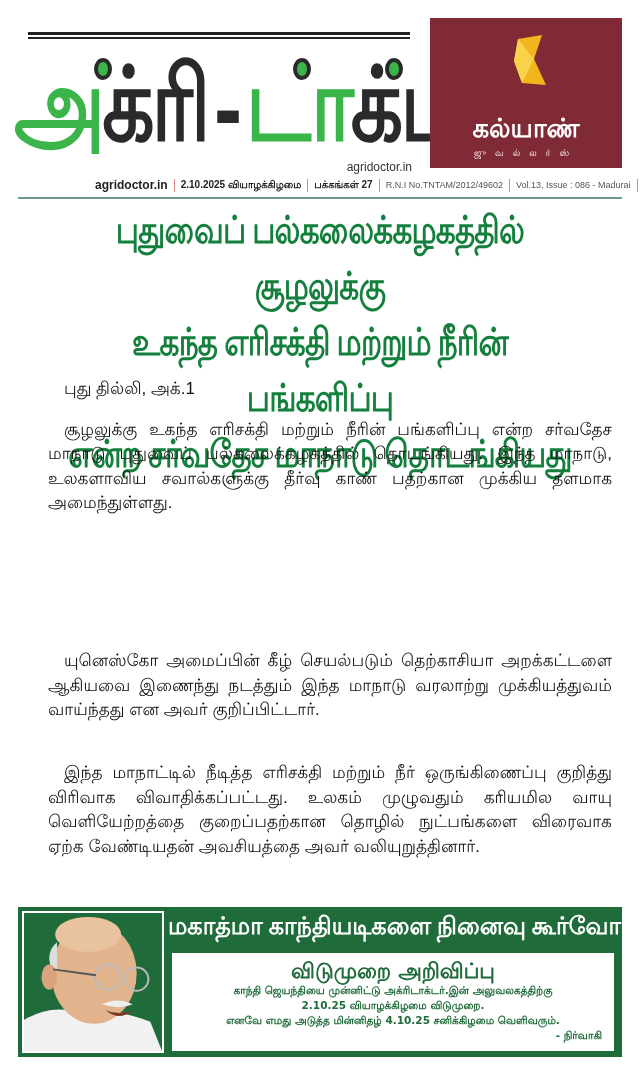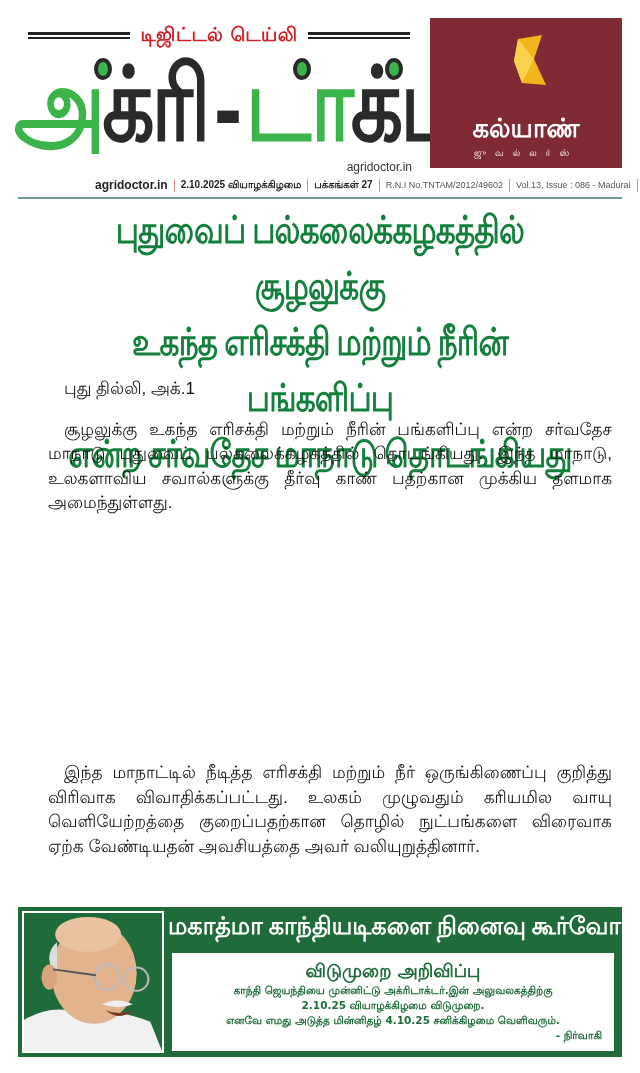--- a/index.html
+++ b/index.html
@@ -45,31 +45,30 @@
   .p1 { margin-top: 16px; }
   .p2 { position: absolute; top: 136px; left: 0; width: 564px; }
   .p3 { position: absolute; top: 272px; left: 0; width: 564px; }
   .p4 { position: absolute; top: 384px; left: 0; width: 564px; }
 
   
   .banner { position: absolute; left: 18px; top: 907px; width: 604px; height: 150px; background: #1f6b3a; }
   .portrait { position: absolute; left: 4px; top: 4px; width: 142px; height: 142px; border: 2px solid #fff; background: #1f6b3a; overflow: hidden; }
   .banner-title { position: absolute; left: 150px; top: 6px; width: 450px; text-align: center; font-family: "Liberation Serif", serif; font-weight: bold; font-size: 24px; color: #ffffff; white-space: nowrap; }
   .banner-box { position: absolute; left: 154px; top: 46px; width: 442px; height: 98px; background: #ffffff; text-align: center; color: #1f6b3a; font-family: "DejaVu Sans", sans-serif; font-weight: bold; }
-  .notice-title { font-size: 18px; margin-top: 6px; line-height: 24px; }
+  .notice-title { font-size: 21px; margin-top: 6px; line-height: 24px; }
   .notice-line { font-size: 10.5px; line-height: 15px; }
   .notice-sign { font-size: 10.5px; line-height: 14px; text-align: right; padding-right: 12px; }
 </style>
 </head>
 <body>
 
 <header class="masthead">
   <div class="tagline-row">
     <div class="rule-double"></div>
-    <span class="tagline">டிஜிட்டல் டெய்லி</span>
     <div class="rule-double"></div>
   </div>
 
   <div class="logo">
     <span class="logo-part logo-green">அ</span>
     <span class="logo-part logo-dark">க்ரி</span>
     <span class="logo-part logo-dash">-</span>
     <span class="logo-part logo-green">டா</span>
     <span class="logo-part logo-dark">க்டர்</span>
   </div>
@@ -106,20 +105,21 @@
 
 <h1 class="headline">
   <span>புதுவைப் பல்கலைக்கழகத்தில் சூழலுக்கு</span>
   <span>உகந்த எரிசக்தி மற்றும் நீரின் பங்களிப்பு</span>
   <span>என்ற சர்வதேச மாநாடு தொடங்கியது</span>
 </h1>
 
 <article class="article">
   <span class="dateline">புது தில்லி, அக்.1</span>
   <p class="para p1">சூழலுக்கு உகந்த எரிசக்தி மற்றும் நீரின் பங்களிப்பு என்ற சர்வதேச மாநாடு புதுவைப் பல்கலைக்கழகத்தில் தொடங்கியது. இந்த மாநாடு, உலகளாவிய சவால்களுக்கு தீர்வு காண் பதற்கான முக்கிய தளமாக அமைந்துள்ளது.</p>
+  <p class="para p3">யுனெஸ்கோ அமைப்பின் கீழ் செயல்படும் தெற்காசியா அறக்கட்டளை ஆகியவை இணைந்து நடத்தும் இந்த மாநாடு வரலாற்று முக்கியத்துவம் வாய்ந்தது என அவர் குறிப்பிட்டார்.</p>
   <p class="para p4">இந்த மாநாட்டில் நீடித்த எரிசக்தி மற்றும் நீர் ஒருங்கிணைப்பு குறித்து விரிவாக விவாதிக்கப்பட்டது. உலகம் முழுவதும் கரியமில வாயு வெளியேற்றத்தை குறைப்பதற்கான தொழில் நுட்பங்களை விரைவாக ஏற்க வேண்டியதன் அவசியத்தை அவர் வலியுறுத்தினார்.</p>
 </article>
 
 <section class="banner">
   <div class="portrait">
     <svg viewBox="0 0 142 142" width="138" height="138">
       <rect width="142" height="142" fill="#1f6b3a"></rect>
       <path d="M0 142 L0 110 Q30 92 60 104 Q90 96 130 112 L142 142 Z" fill="#f1f1f1"></path>
       <ellipse cx="72" cy="62" rx="44" ry="52" fill="#e2b48e"></ellipse>
       <ellipse cx="66" cy="22" rx="34" ry="18" fill="#e9c3a0"></ellipse>

